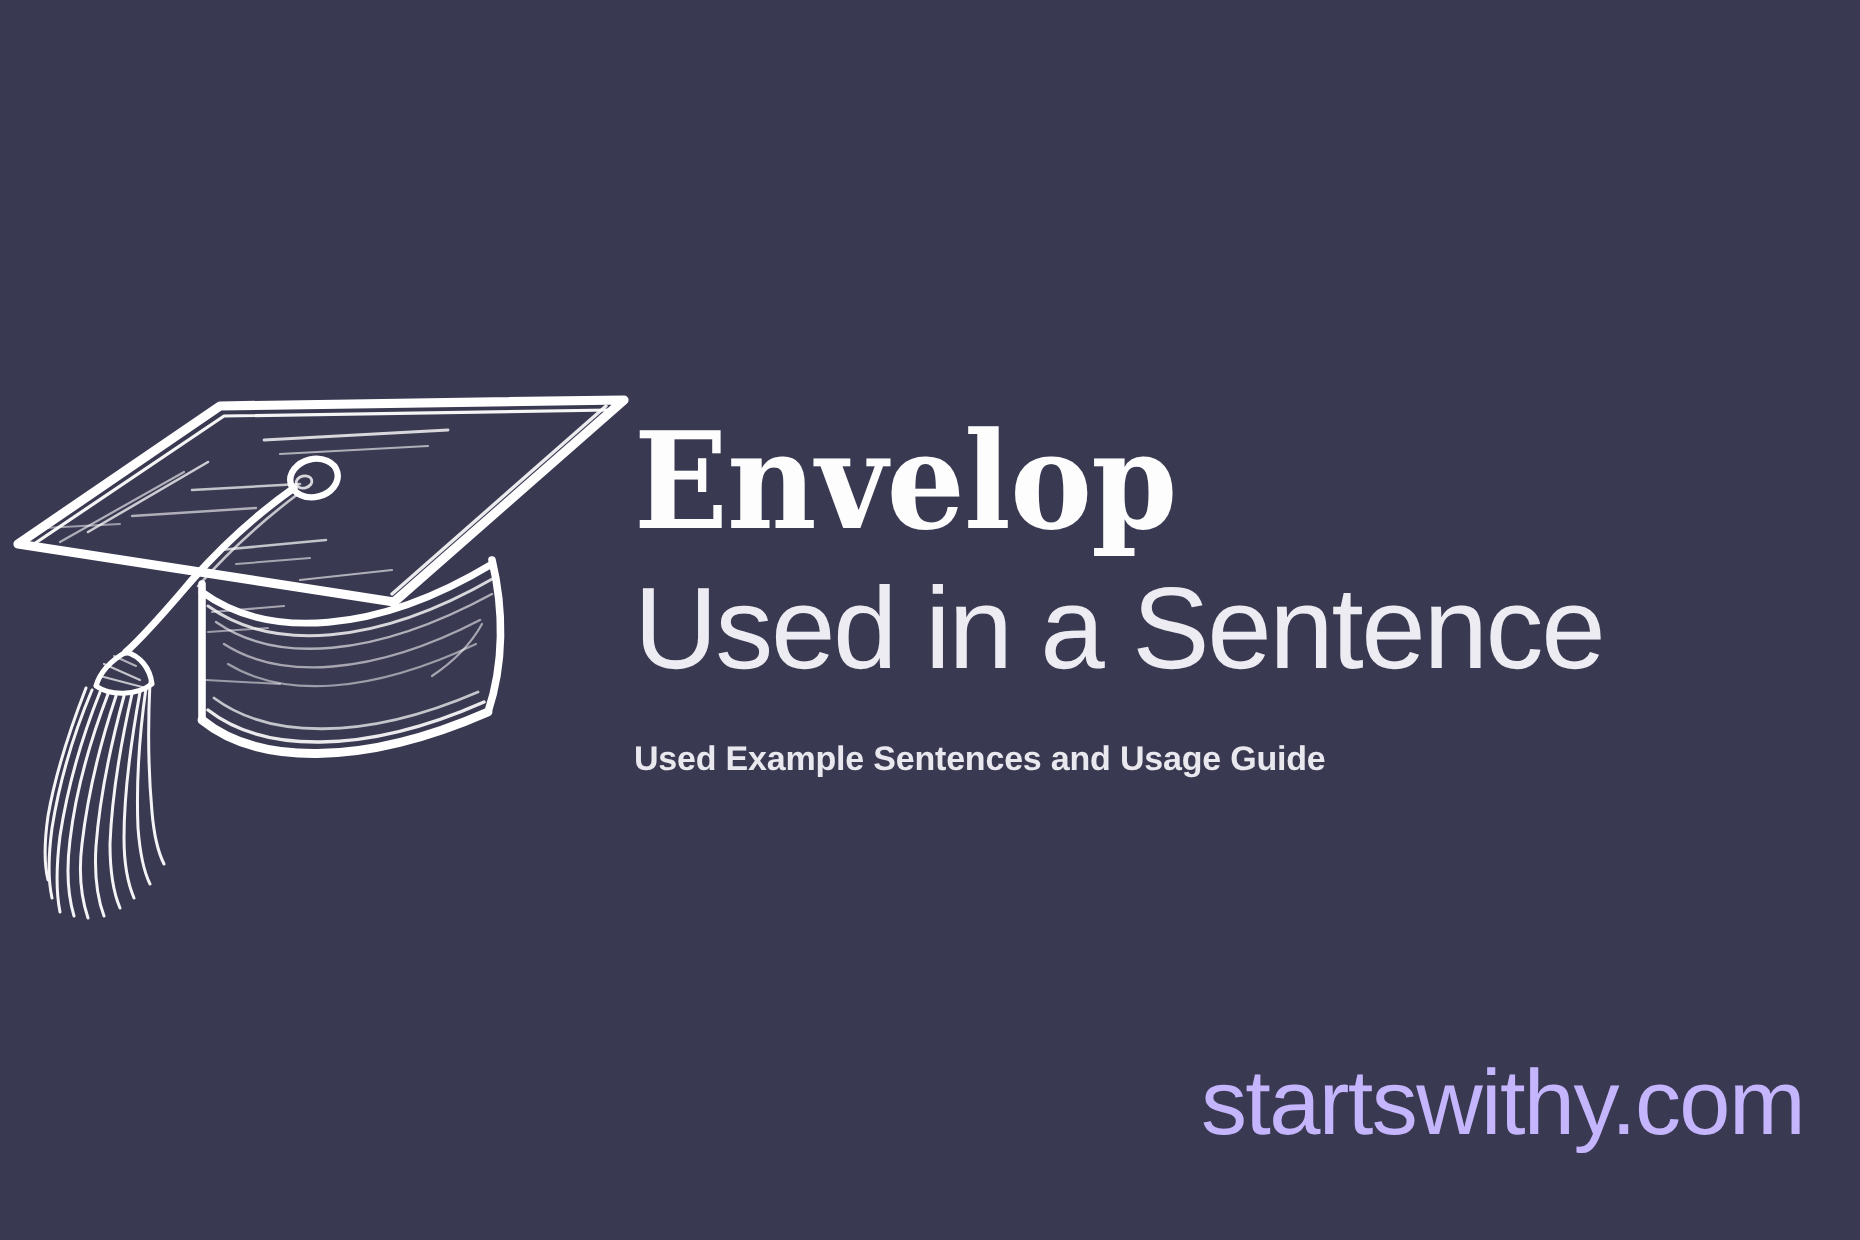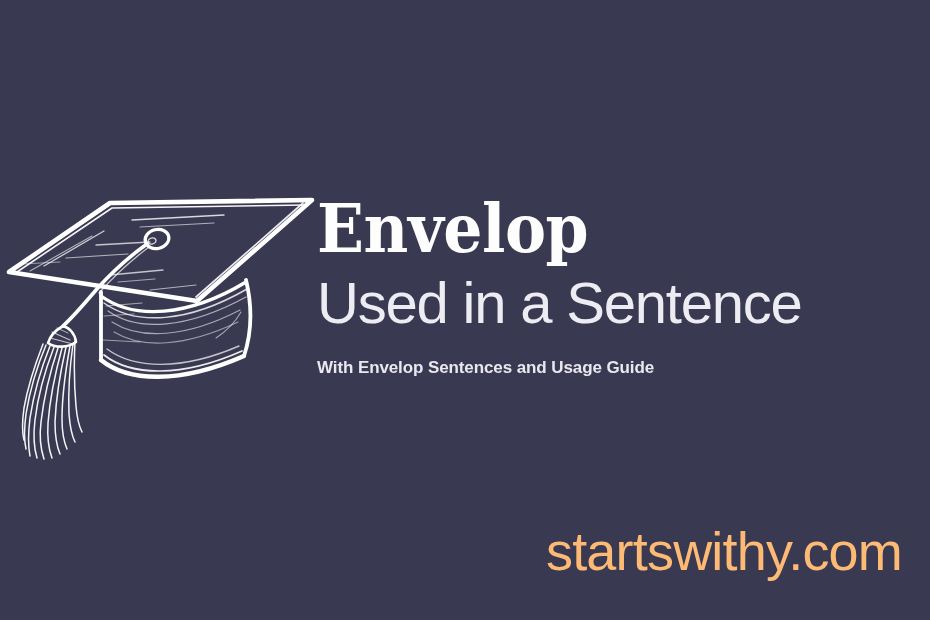--- a/index.html
+++ b/index.html
@@ -33,21 +33,21 @@
   .illustration svg {
     display: block;
     width: 320px;
     height: 290px;
   }
 
   
   .text-block {
     position: absolute;
     left: 317px;
-    top: 193px;
+    top: 205px;
     width: 600px;
   }
 
   .word-title {
     font-family: "DejaVu Serif", "Liberation Serif", serif;
     font-weight: 700;
     font-size: 67px;
     line-height: 72px;
     letter-spacing: -0.5px;
     color: #fdfdfd;
@@ -83,24 +83,24 @@
 
   
   .brand {
     position: absolute;
     left: 0;
     right: 28px;
     top: 523px;
     text-align: right;
     font-family: "Liberation Sans", sans-serif;
     font-weight: 400;
-    font-size: 54px;
+    font-size: 46px;
     line-height: 56px;
     letter-spacing: -0.8px;
-    color: #fdba74;
+    color: #c4b5fd;
     white-space: nowrap;
   }
 </style>
 </head>
 <body>
 
 <div class="banner">
 
   <div class="illustration">
     <svg viewBox="0 0 320 290" xmlns="http://www.w3.org/2000/svg" fill="none" stroke="#ffffff" stroke-linecap="round" stroke-linejoin="round">
@@ -165,18 +165,18 @@
         <path d="M75 171 C74 191, 74 214, 76 236 C77 248, 79 256, 82 262"></path>
         <path d="M46 175 C38 194, 30 219, 26 244 C24 259, 24 270, 26 279"></path>
         <path d="M43 174 C36 192, 28 215, 24 238 C22 252, 22 262, 24 270"></path>
       </g>
     </svg>
   </div>
 
   <div class="text-block">
     <div class="word-title">Envelop</div>
     <div class="headline">Used in a Sentence</div>
-    <div class="tagline">With Envelop Sentences and Usage Guide</div>
+    <div class="tagline">Used Example Sentences and Usage Guide</div>
   </div>
 
   <div class="brand">startswithy.com</div>
 
 </div>
 
 </body></html>

